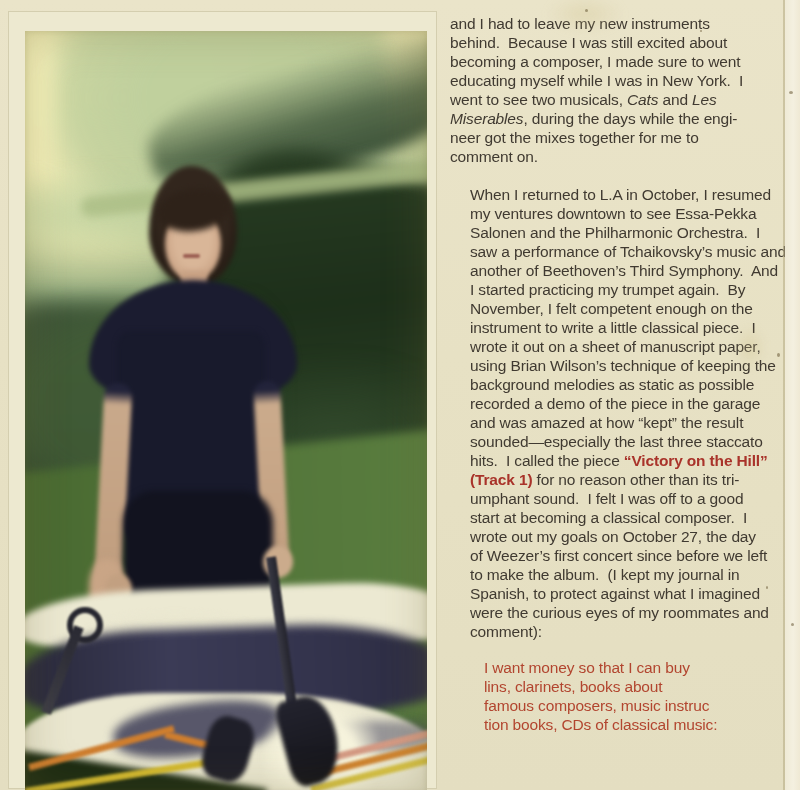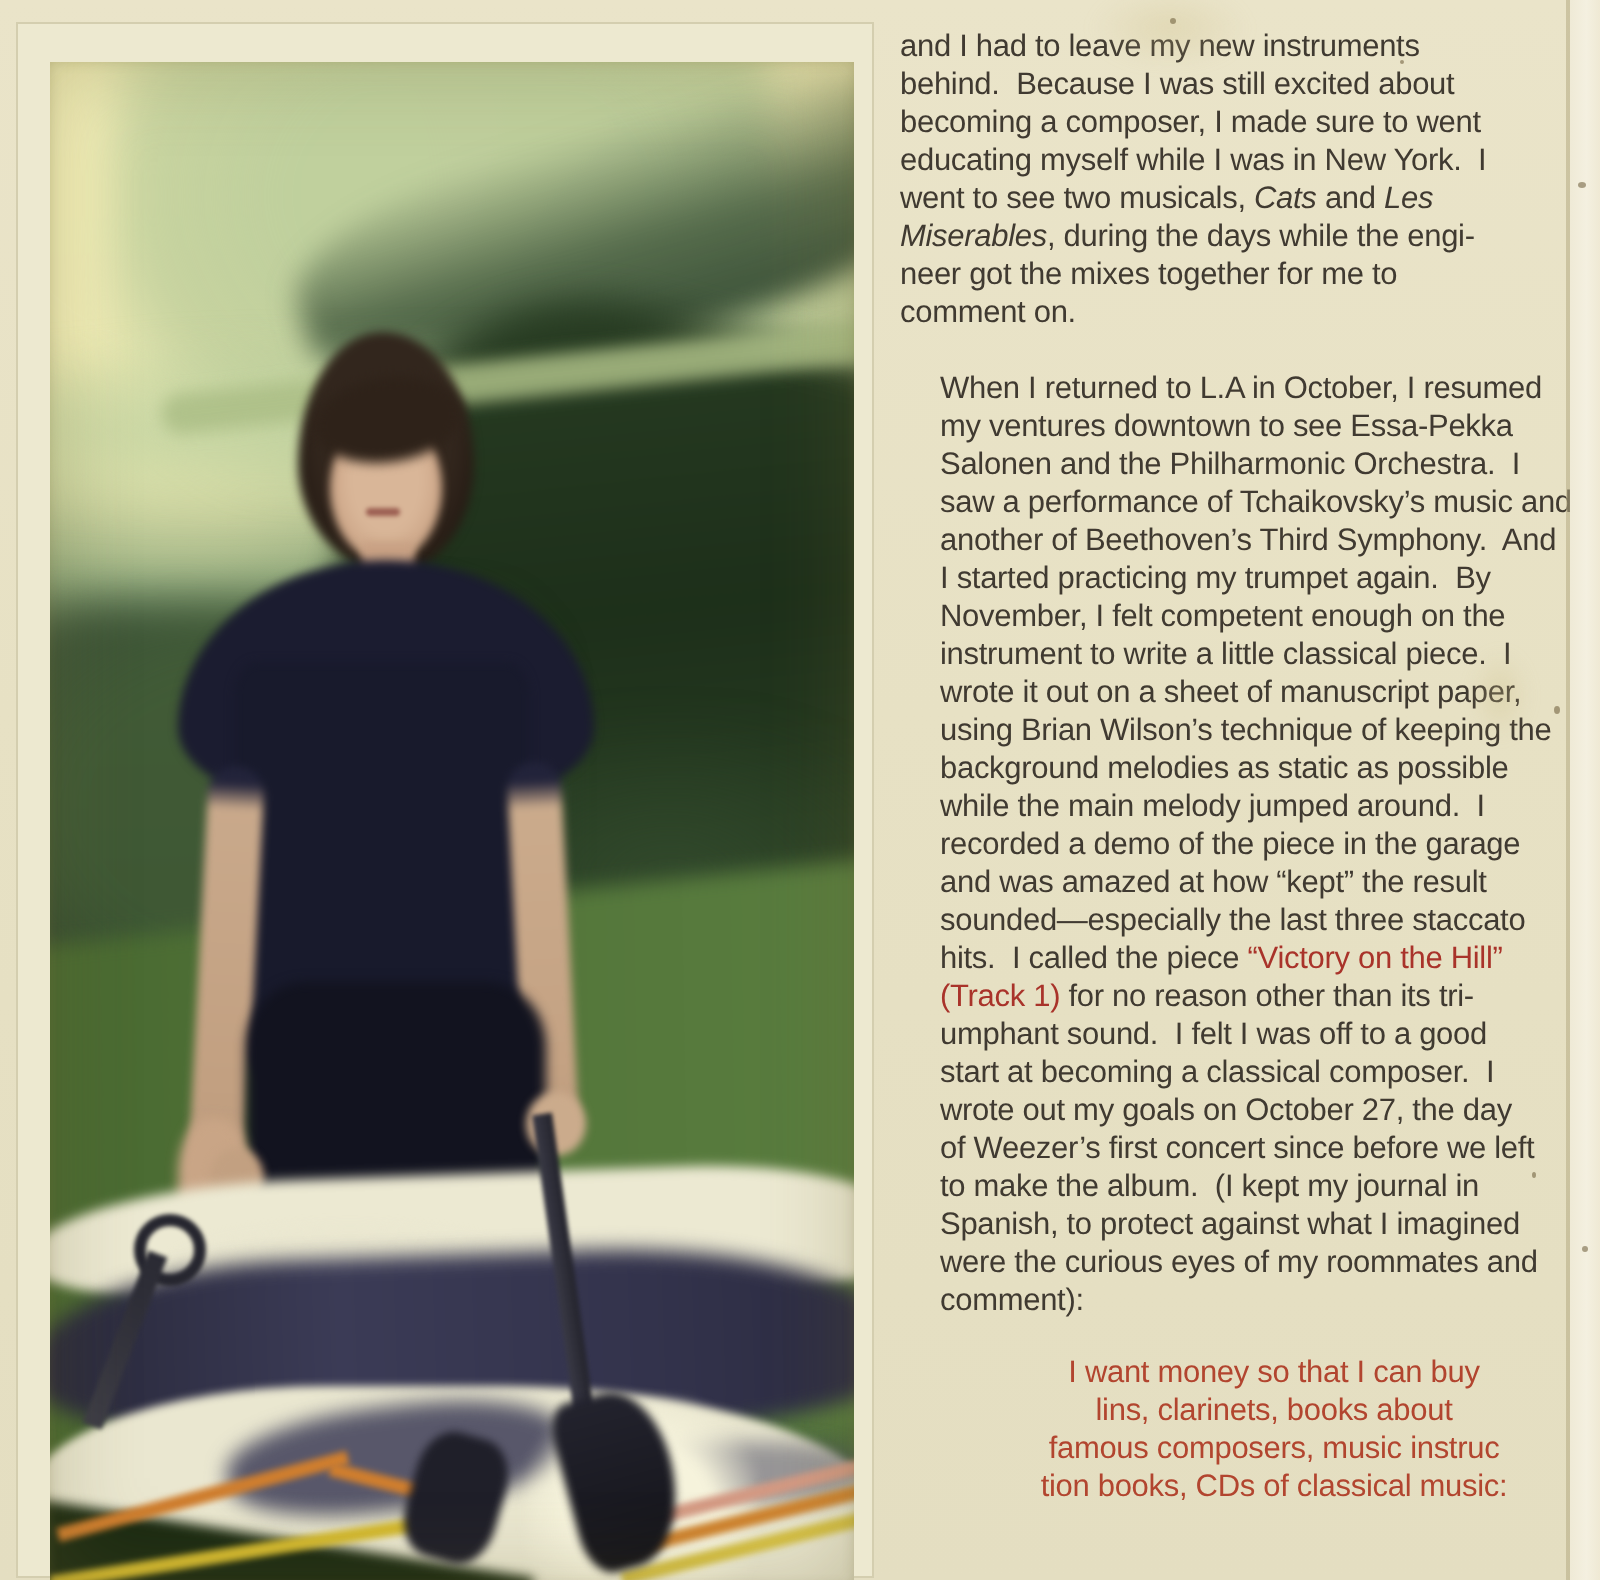--- a/index.html
+++ b/index.html
@@ -88,22 +88,22 @@
   .o-grip{left:180px;top:686px;width:46px;height:64px;transform:rotate(16deg);border-radius:35%;
           background:#1f1f29;filter:blur(2px);}
   .ph-vignette{inset:0;box-shadow:inset 0 0 45px rgba(105,95,45,.3),inset 0 0 6px rgba(120,110,60,.25);}
 
   
   .article{position:absolute;left:450px;top:14px;width:340px;color:#403a31;
            font-size:15.5px;line-height:19px;letter-spacing:-0.15px;}
   .line{white-space:pre;height:19px;}
   .para+.para{margin-top:19px;margin-left:20px;}
   .it{font-style:italic;}
-  .accent-bold{color:var(--accent,#a9332a);font-weight:normal;}
-  .quote{margin-top:17px;margin-left:34px;color:var(--quote-color,#b2452f);text-align:center;}
+  .accent-bold{color:var(--accent,#a9332a);font-weight:bold;}
+  .quote{margin-top:17px;margin-left:34px;color:var(--quote-color,#b2452f);}
 
   
   .page-edge{position:absolute;left:783px;top:0;width:17px;height:790px;
              background:linear-gradient(90deg,rgba(180,170,130,.55) 0 2px,#efead6 2px,#f4f0e0 60%,#efe9d4 100%);}
   .speck{position:absolute;border-radius:50%;background:rgba(105,90,55,.55);}
   .s1{left:585px;top:9px;width:3px;height:3px;}
   .s2{left:700px;top:30px;width:2px;height:2px;}
   .s3{left:789px;top:91px;width:4px;height:3px;}
   .s4{left:777px;top:353px;width:3px;height:4px;}
   .s5{left:791px;top:623px;width:3px;height:3px;}
@@ -185,21 +185,20 @@
           <div class="line"><span>my ventures downtown to see Essa-Pekka</span></div>
           <div class="line"><span>Salonen and the Philharmonic Orchestra.  I</span></div>
           <div class="line"><span>saw a performance of Tchaikovsky’s music and</span></div>
           <div class="line"><span>another of Beethoven’s Third Symphony.  And</span></div>
           <div class="line"><span>I started practicing my trumpet again.  By</span></div>
           <div class="line"><span>November, I felt competent enough on the</span></div>
           <div class="line"><span>instrument to write a little classical piece.  I</span></div>
           <div class="line"><span>wrote it out on a sheet of manuscript paper,</span></div>
           <div class="line"><span>using Brian Wilson’s technique of keeping the</span></div>
           <div class="line"><span>background melodies as static as possible</span></div>
-          <div class="line"><span>while the main melody jumped around.  I</span></div>
           <div class="line"><span>recorded a demo of the piece in the garage</span></div>
           <div class="line"><span>and was amazed at how “kept” the result</span></div>
           <div class="line"><span>sounded—especially the last three staccato</span></div>
           <div class="line"><span>hits.  I called the piece </span><span class="accent-bold">“Victory on the Hill”</span></div>
           <div class="line"><span class="accent-bold">(Track 1)</span><span> for no reason other than its tri-</span></div>
           <div class="line"><span>umphant sound.  I felt I was off to a good</span></div>
           <div class="line"><span>start at becoming a classical composer.  I</span></div>
           <div class="line"><span>wrote out my goals on October 27, the day</span></div>
           <div class="line"><span>of Weezer’s first concert since before we left</span></div>
           <div class="line"><span>to make the album.  (I kept my journal in</span></div>

